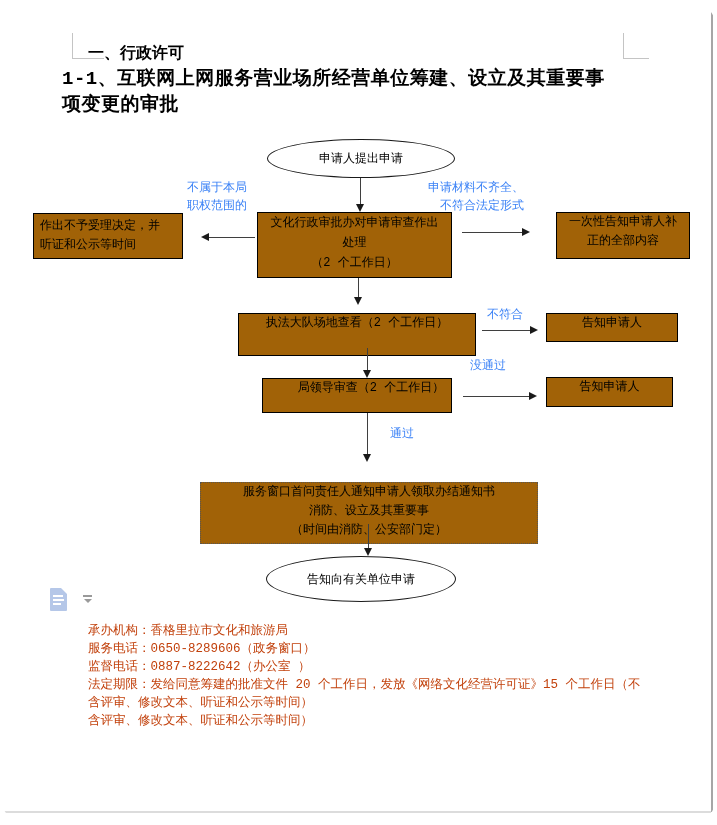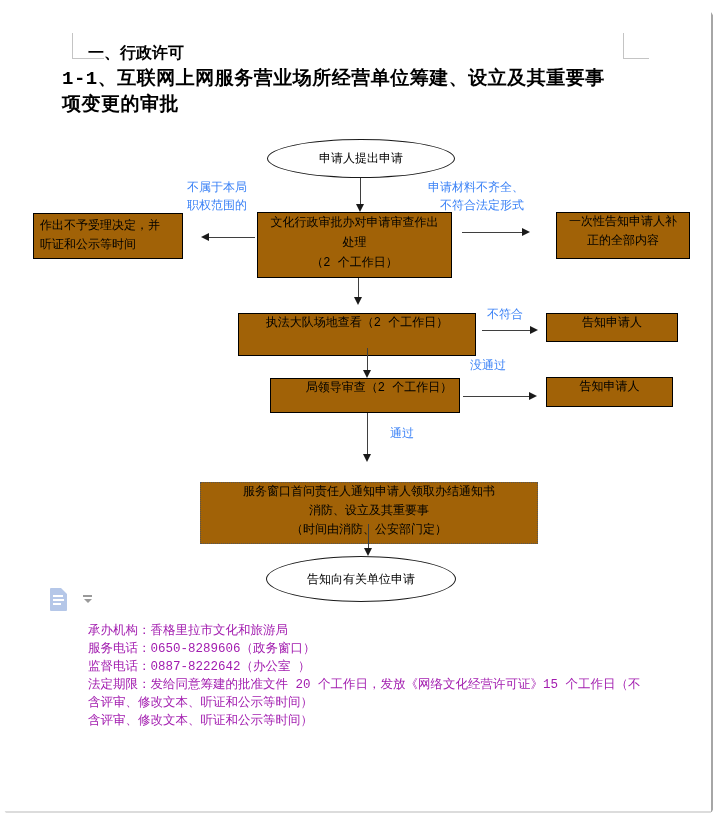--- a/index.html
+++ b/index.html
@@ -18,21 +18,21 @@
   .vline{position:absolute;width:1px;background:#3f3f3f;}
   .hline{position:absolute;height:1px;background:#3f3f3f;}
   .head-down{position:absolute;width:0;height:0;border-left:4px solid transparent;
              border-right:4px solid transparent;border-top:8px solid #1a1a1a;}
   .head-left{position:absolute;width:0;height:0;border-top:4px solid transparent;
              border-bottom:4px solid transparent;border-right:8px solid #1a1a1a;}
   .head-right{position:absolute;width:0;height:0;border-top:4px solid transparent;
               border-bottom:4px solid transparent;border-left:8px solid #1a1a1a;}
   .lbl{position:absolute;font-size:12px;line-height:18px;white-space:nowrap;color:#3b82f6;}
   
-  .footer{position:absolute;left:88px;top:622px;width:620px;font-size:12.5px;line-height:18px;color:#a21caf;}
+  .footer{position:absolute;left:88px;top:622px;width:620px;font-size:12.5px;line-height:18px;color:#c2410c;}
   
   .mark{position:absolute;background:#c4c4c4;}
   
   .edge-right{position:absolute;left:711px;top:0;width:2px;height:812px;background:#a6a6a6;}
   .edge-bottom{position:absolute;left:0;top:811px;width:711px;height:2px;background:#dcdcdc;}
   
   .paste-doc{position:absolute;left:50px;top:588px;width:17px;height:23px;background:#b5c7e8;border-radius:1px;}
   .paste-doc .fold{position:absolute;right:0;top:0;width:0;height:0;
                    border-left:6px solid transparent;border-top:6px solid #ffffff;}
   .paste-doc .l{position:absolute;left:3px;height:2px;background:#ffffff;}
@@ -105,21 +105,21 @@
   <div class="hline" style="left:482px;top:330px;width:50px;"></div>
   <div class="head-right" style="left:530px;top:326px;"></div>
 
   <div class="box boxc" style="left:546px;top:313px;width:132px;height:29px;">
     <span>告知申请人</span>
   </div>
 
   <div class="vline" style="left:367px;top:348px;height:23px;"></div>
   <div class="head-down" style="left:363px;top:370px;"></div>
 
-  <div class="box boxc" style="left:270px;top:378px;width:190px;height:35px;padding-left:28px;">
+  <div class="box boxc" style="left:262px;top:378px;width:190px;height:35px;padding-left:28px;">
     <span>局领导审查（2 个工作日）</span>
   </div>
 
   <div class="lbl" style="left:470px;top:357px;">没通过</div>
   <div class="hline" style="left:463px;top:396px;width:66px;"></div>
   <div class="head-right" style="left:529px;top:392px;"></div>
 
   <div class="box boxc" style="left:546px;top:377px;width:127px;height:30px;">
     <span>告知申请人</span>
   </div>

